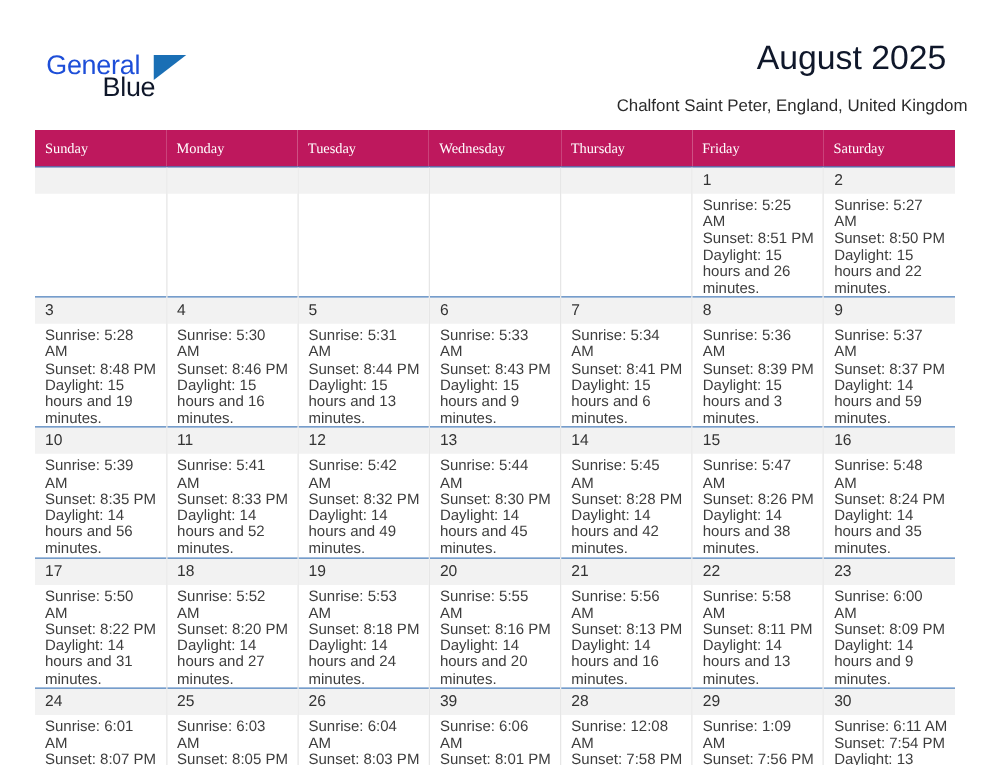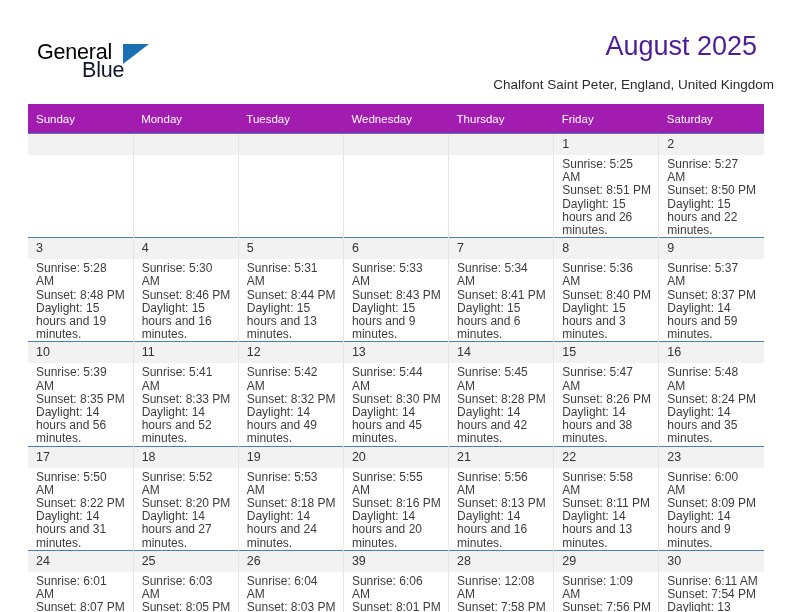--- a/index.html
+++ b/index.html
@@ -35,21 +35,21 @@
     top: 40px;
     width: 180px;
     height: 50px;
   }
   .logo-general {
     position: absolute;
     left: 0;
     top: 0;
     font-size: 21.5px;
     letter-spacing: -0.2px;
-    color: #000000;
+    color: #1d4ed8;
     font-family: "Liberation Sans", sans-serif;
   }
   .logo-blue {
     position: absolute;
     left: 45px;
     top: 18px;
     font-size: 21.5px;
     letter-spacing: -0.2px;
     color: #0f172a;
     font-family: "Liberation Sans", sans-serif;
@@ -62,21 +62,21 @@
     height: 0;
     border-left: 26px solid #1a6fb5;
     border-bottom: 20px solid transparent;
   }
 
   .title {
     position: absolute;
     right: 35px;
     top: 32px;
     font-size: 27px;
-    color: #4c1d95;
+    color: #0f172a;
     font-family: "Liberation Sans", sans-serif;
     text-align: right;
     line-height: 1.1;
     font-weight: normal;
   }
   .subtitle {
     position: absolute;
     right: 18px;
     top: 78px;
     font-size: 13.5px;
@@ -89,28 +89,28 @@
   
   .calendar {
     position: absolute;
     left: 28px;
     top: 104px;
     width: 736px;
     border-collapse: collapse;
     table-layout: fixed;
   }
   .calendar th {
-    background: #a21caf;
+    background: #be185d;
     color: #ffffff;
     font-size: 11.5px;
     font-weight: normal;
     text-align: left;
     padding: 5px 0 5px 8px;
     height: 19px;
-    font-family: Liberation Sans, sans-serif;
+    font-family: Liberation Serif, serif;
     border: none;
   }
   .calendar td {
     vertical-align: top;
     padding: 0;
     border-top: 1px solid #4a7ebb;
     border-left: 1px solid #e6e6e6;
     height: 72px;
     background: #ffffff;
   }
@@ -229,21 +229,21 @@
           </td>
           <td>
             <span class="daynum">7</span>
             <span class="info">Sunrise: 5:34 AM
 Sunset: 8:41 PM
 Daylight: 15 hours and 6 minutes.</span>
           </td>
           <td>
             <span class="daynum">8</span>
             <span class="info">Sunrise: 5:36 AM
-Sunset: 8:40 PM
+Sunset: 8:39 PM
 Daylight: 15 hours and 3 minutes.</span>
           </td>
           <td>
             <span class="daynum">9</span>
             <span class="info">Sunrise: 5:37 AM
 Sunset: 8:37 PM
 Daylight: 14 hours and 59 minutes.</span>
           </td>
         </tr>
         <tr class="week-row">

